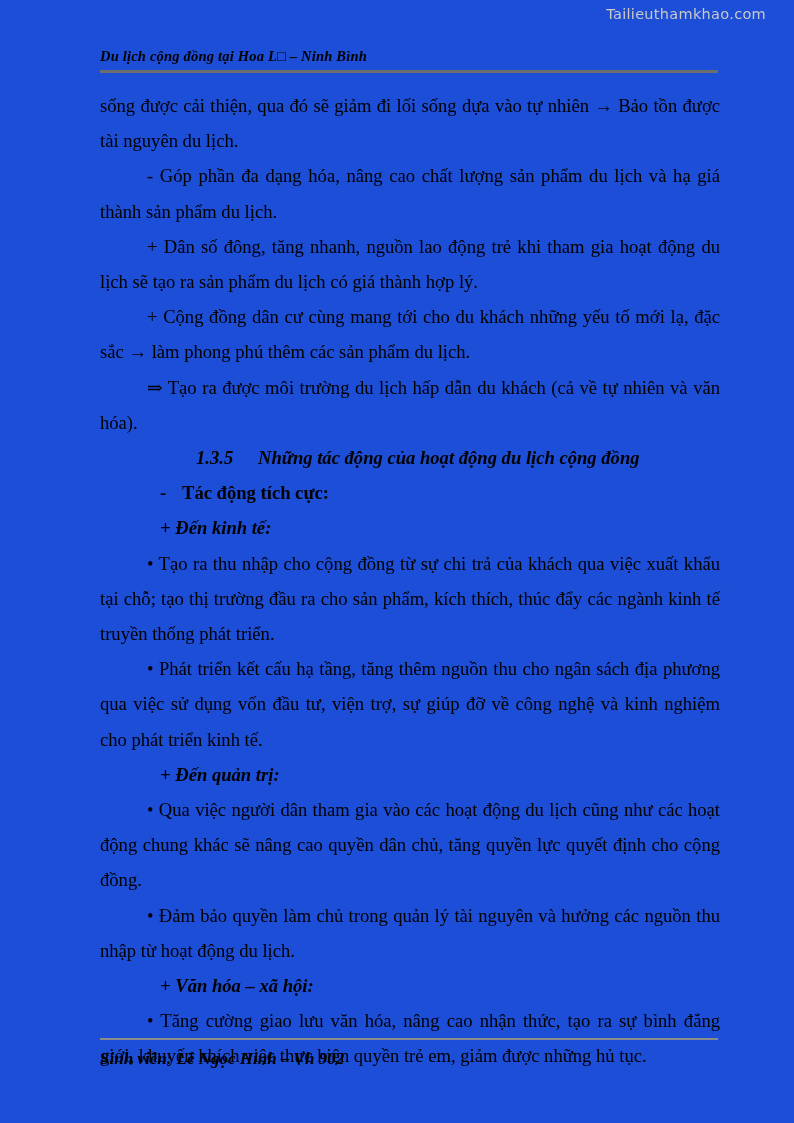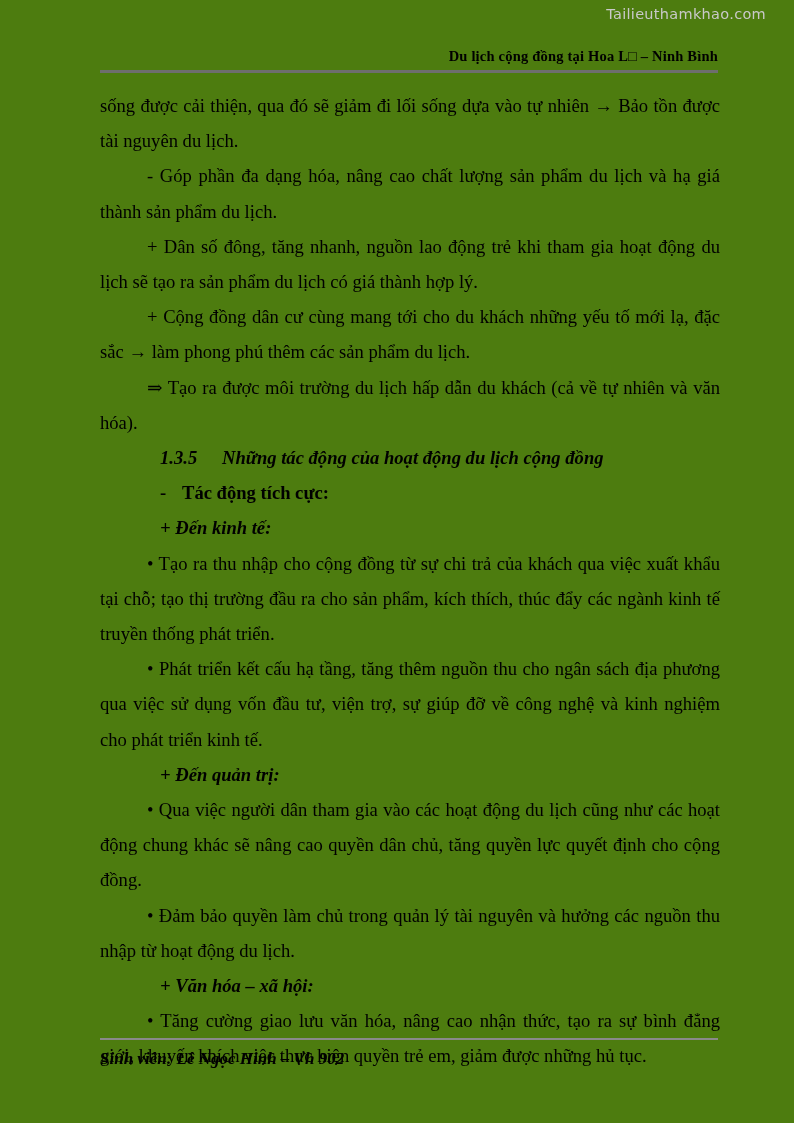--- a/index.html
+++ b/index.html
@@ -4,21 +4,21 @@
 <style>
   html, body {
     margin: 0;
     padding: 0;
     background: #ffffff;
   }
   .page {
     position: relative;
     width: 794px;
     height: 1123px;
-    background: #4d7c0f;
+    background: #1d4ed8;
     overflow: hidden;
     font-family: "Liberation Serif", "DejaVu Serif", serif;
     color: #000000;
   }
   .watermark {
     position: absolute;
     top: 6px;
     right: 28px;
     font-family: "DejaVu Sans", "Liberation Sans", sans-serif;
     font-size: 14.5px;
@@ -26,23 +26,24 @@
     color: #c9c9c9;
     white-space: nowrap;
   }
   .header-zone {
     position: absolute;
     left: 100px;
     top: 48px;
     width: 618px;
   }
   .header-title {
-    text-align: right;
+    text-align: left;
     font-family: "Liberation Serif", "DejaVu Serif", serif;
     font-weight: bold;
+    font-style: italic;
     font-size: 14.5px;
     color: #000;
     letter-spacing: 0.2px;
     white-space: nowrap;
   }
   .header-rule {
     margin-top: 5px;
     height: 3px;
     background: #6e6e6e;
     width: 100%;
@@ -74,20 +75,21 @@
     font-size: 18.6px;
     line-height: 35.2px;
     padding-left: 60px;
     text-indent: 0;
   }
   p.heading .num {
     font-style: italic;
     font-weight: bold;
     display: inline-block;
     min-width: 62px;
+    margin-left: 36px;
   }
   p.subhead {
     margin: 0;
     font-size: 18.6px;
     line-height: 35.2px;
     padding-left: 60px;
     font-weight: bold;
   }
   p.subhead .dash {
     display: inline-block;

